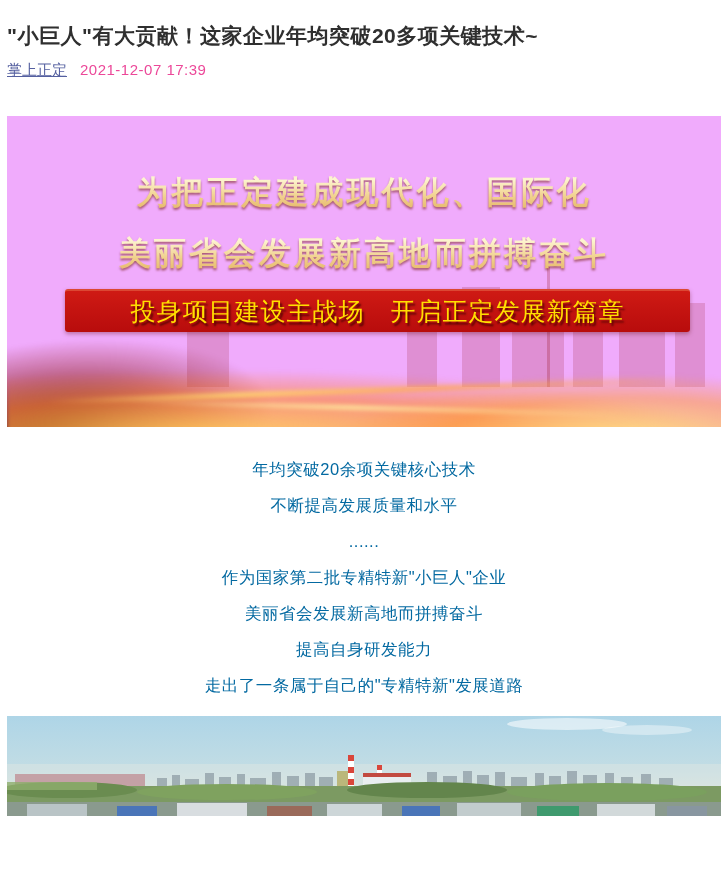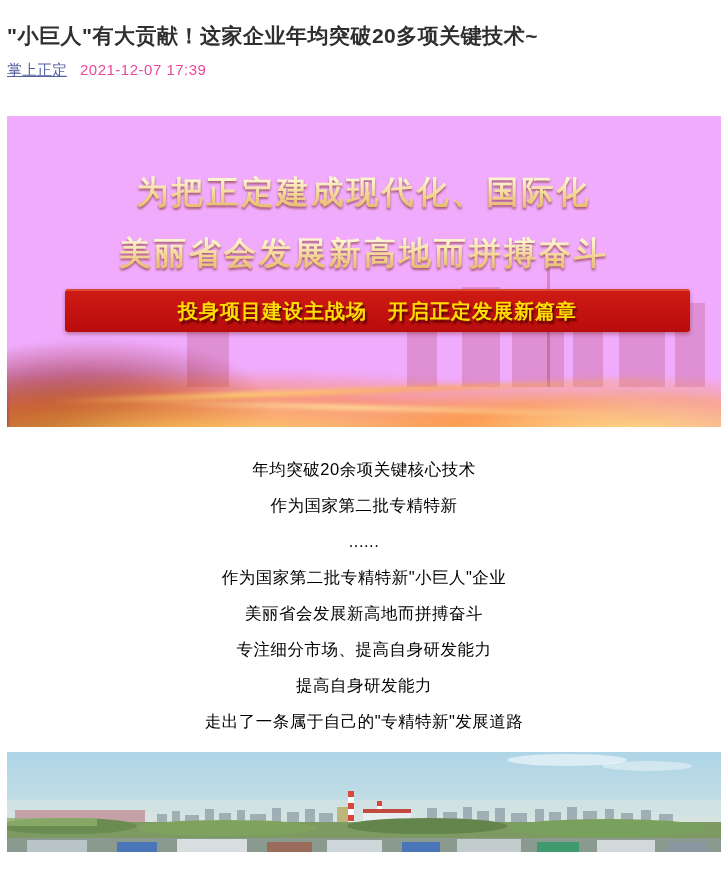--- a/index.html
+++ b/index.html
@@ -60,21 +60,21 @@
     position: absolute; left: 58px; top: 173px;
     width: 625px; height: 43px;
     background: linear-gradient(#cf1a14, #b80c0c);
     border-top: 2px solid rgba(255,130,90,0.5);
     border-radius: 3px;
     display: flex; align-items: center; justify-content: center;
     z-index: 4;
     box-shadow: 0 2px 4px rgba(90,0,0,0.35);
   }
   .slogan-text {
-    font-size: 20px; font-weight: bold; letter-spacing: 1px;
+    font-size: 25px; font-weight: normal; letter-spacing: 1px;
     color: #ffdf00; white-space: nowrap;
     text-shadow: 2px 3px 2px rgba(75,0,0,0.85);
   }
   .silhouettes { position: absolute; inset: 0; z-index: 1; }
   .sil { position: absolute; bottom: 40px; background: #8a0000; opacity: 0.16; }
   .flames { position: absolute; inset: 0; z-index: 2; filter: blur(2px); }
   .flame-dark {
     position: absolute; left: -40px; bottom: -18px; width: 300px; height: 110px;
     background: radial-gradient(ellipse at 25% 85%, rgba(55,0,0,0.9) 0%, rgba(130,12,0,0.45) 45%, transparent 72%);
     transform: rotate(-7deg);
@@ -94,21 +94,21 @@
   }
   .flame-streak2 {
     position: absolute; left: 120px; bottom: 16px; width: 560px; height: 4px;
     background: linear-gradient(90deg, transparent, rgba(255,240,160,0.9) 40%, transparent 90%);
     transform: rotate(1.5deg);
   }
 
   
   .body-text { margin-top: 24px; width: 714px; text-align: center; }
   .body-text p {
-    font-size: 16.5px; color: #000000;
+    font-size: 16.5px; color: #0369a1;
     height: 36px; line-height: 36px;
     letter-spacing: 0.5px;
   }
 
   
   .city-photo { margin-top: 13px; width: 714px; height: 100px; overflow: hidden; }
   .city-photo svg { display: block; }
 </style>
 </head>
 <body>
@@ -144,25 +144,24 @@
       <div class="gold-line">为把正定建成现代化、国际化</div>
       <div class="gold-line">美丽省会发展新高地而拼搏奋斗</div>
     </div>
     <div class="slogan-band">
       <span class="slogan-text">投身项目建设主战场 开启正定发展新篇章</span>
     </div>
   </figure>
 
   <div class="body-text">
     <p>年均突破20余项关键核心技术</p>
-    <p>作为国家第二批专精特新</p>
+    <p>不断提高发展质量和水平</p>
     <p>......</p>
     <p>作为国家第二批专精特新"小巨人"企业</p>
     <p>美丽省会发展新高地而拼搏奋斗</p>
-    <p>专注细分市场、提高自身研发能力</p>
     <p>提高自身研发能力</p>
     <p>走出了一条属于自己的"专精特新"发展道路</p>
   </div>
 
   <figure class="city-photo">
     <svg width="714" height="100" viewBox="0 0 714 100">
       <defs>
         <linearGradient id="sky" x1="0" y1="0" x2="0" y2="1">
           <stop offset="0" stop-color="#aed5e7"></stop>
           <stop offset="0.7" stop-color="#c3dde4"></stop>

